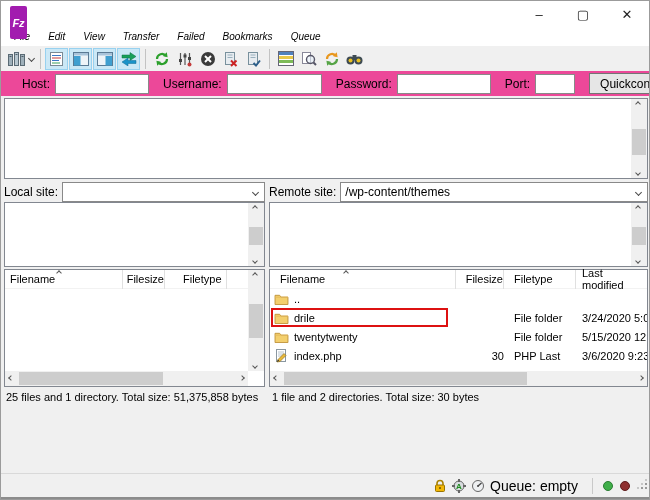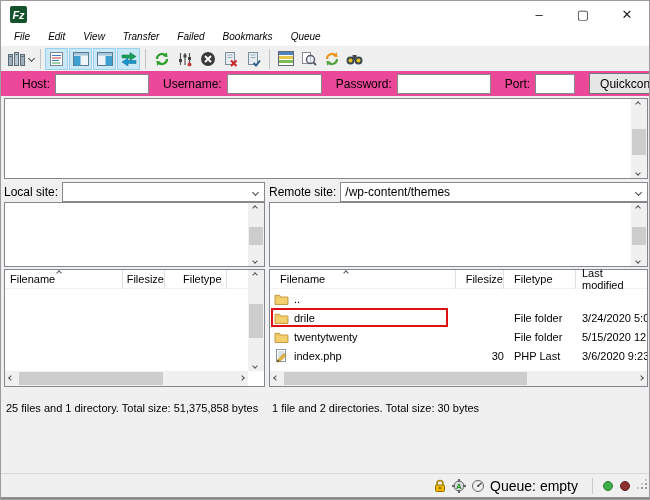--- a/index.html
+++ b/index.html
@@ -5,22 +5,22 @@
   * { margin:0; padding:0; box-sizing:border-box; }
   html,body { background:#d8d8d8; }
   body { font-family:"Liberation Sans", sans-serif; }
   .window {
     position:relative; width:650px; height:500px; background:#f0f0f0;
     border:1px solid #9b9b9b; overflow:hidden; font-size:12px; color:#000;
   }
   
   .titlebar { height:27px; background:#ffffff; position:relative; }
   .app-logo {
-    position:absolute; left:9px; top:5px; width:17px; height:17px;
-    background:#14532d; border-radius:2px; color:#fff; font-weight:bold;
+    position:absolute; left:9px; top:5px; width:17px; height:33px;
+    background:#a21caf; border-radius:2px; color:#fff; font-weight:bold;
     font-style:italic; font-size:11px; display:flex; align-items:center; justify-content:center;
   }
   .win-controls { position:absolute; right:0; top:0; display:flex; }
   .win-btn { width:44px; height:27px; display:flex; align-items:center; justify-content:center;
     font-size:13px; color:#222; }
   
   .menubar { height:18px; background:#fff; display:flex; padding-left:4px; }
   .menu-item { padding:0 9px; line-height:18px; font-size:10px;font-style:italic; }
   
   .toolbar { height:25px; background:#f0f0f0; display:flex; align-items:center; padding-left:5px; }
@@ -81,21 +81,21 @@
   .rh-mod  { flex:1; padding-left:6px; border-right:none; }
   .file-row { display:flex; height:19px; align-items:center; font-size:11px; position:relative; }
   .rr-name { width:186px; display:flex; align-items:center; padding-left:4px; overflow:hidden; }
   .rr-name .fname { margin-left:5px; white-space:nowrap; }
   .rr-size { width:48px; text-align:right; }
   .rr-type { width:72px; padding-left:10px; white-space:nowrap; }
   .rr-mod  { flex:1; padding-left:6px; white-space:nowrap; overflow:hidden; }
   .annotation { position:absolute; left:1px; top:0; width:177px; height:19px;
     border:2px solid #dd1111; pointer-events:none; }
   
-  .list-status { position:absolute; top:399px; height:16px; font-size:11px;
+  .list-status { position:absolute; top:388px; height:16px; font-size:11px;
     display:flex; align-items:center; }
   .list-status.local { left:5px; width:259px; }
   .list-status.remote { left:271px; width:376px; }
   
   .qh-file { width:158px; padding-left:5px; }
   .qh-dir  { width:48px; padding-left:6px; }
   .qh-rfile{ width:165px; padding-left:8px; }
   .qh-size { width:62px; justify-content:flex-end; }
   .qh-prio { width:50px; padding-left:10px; }
   .qh-stat { width:84px; padding-left:8px; }

